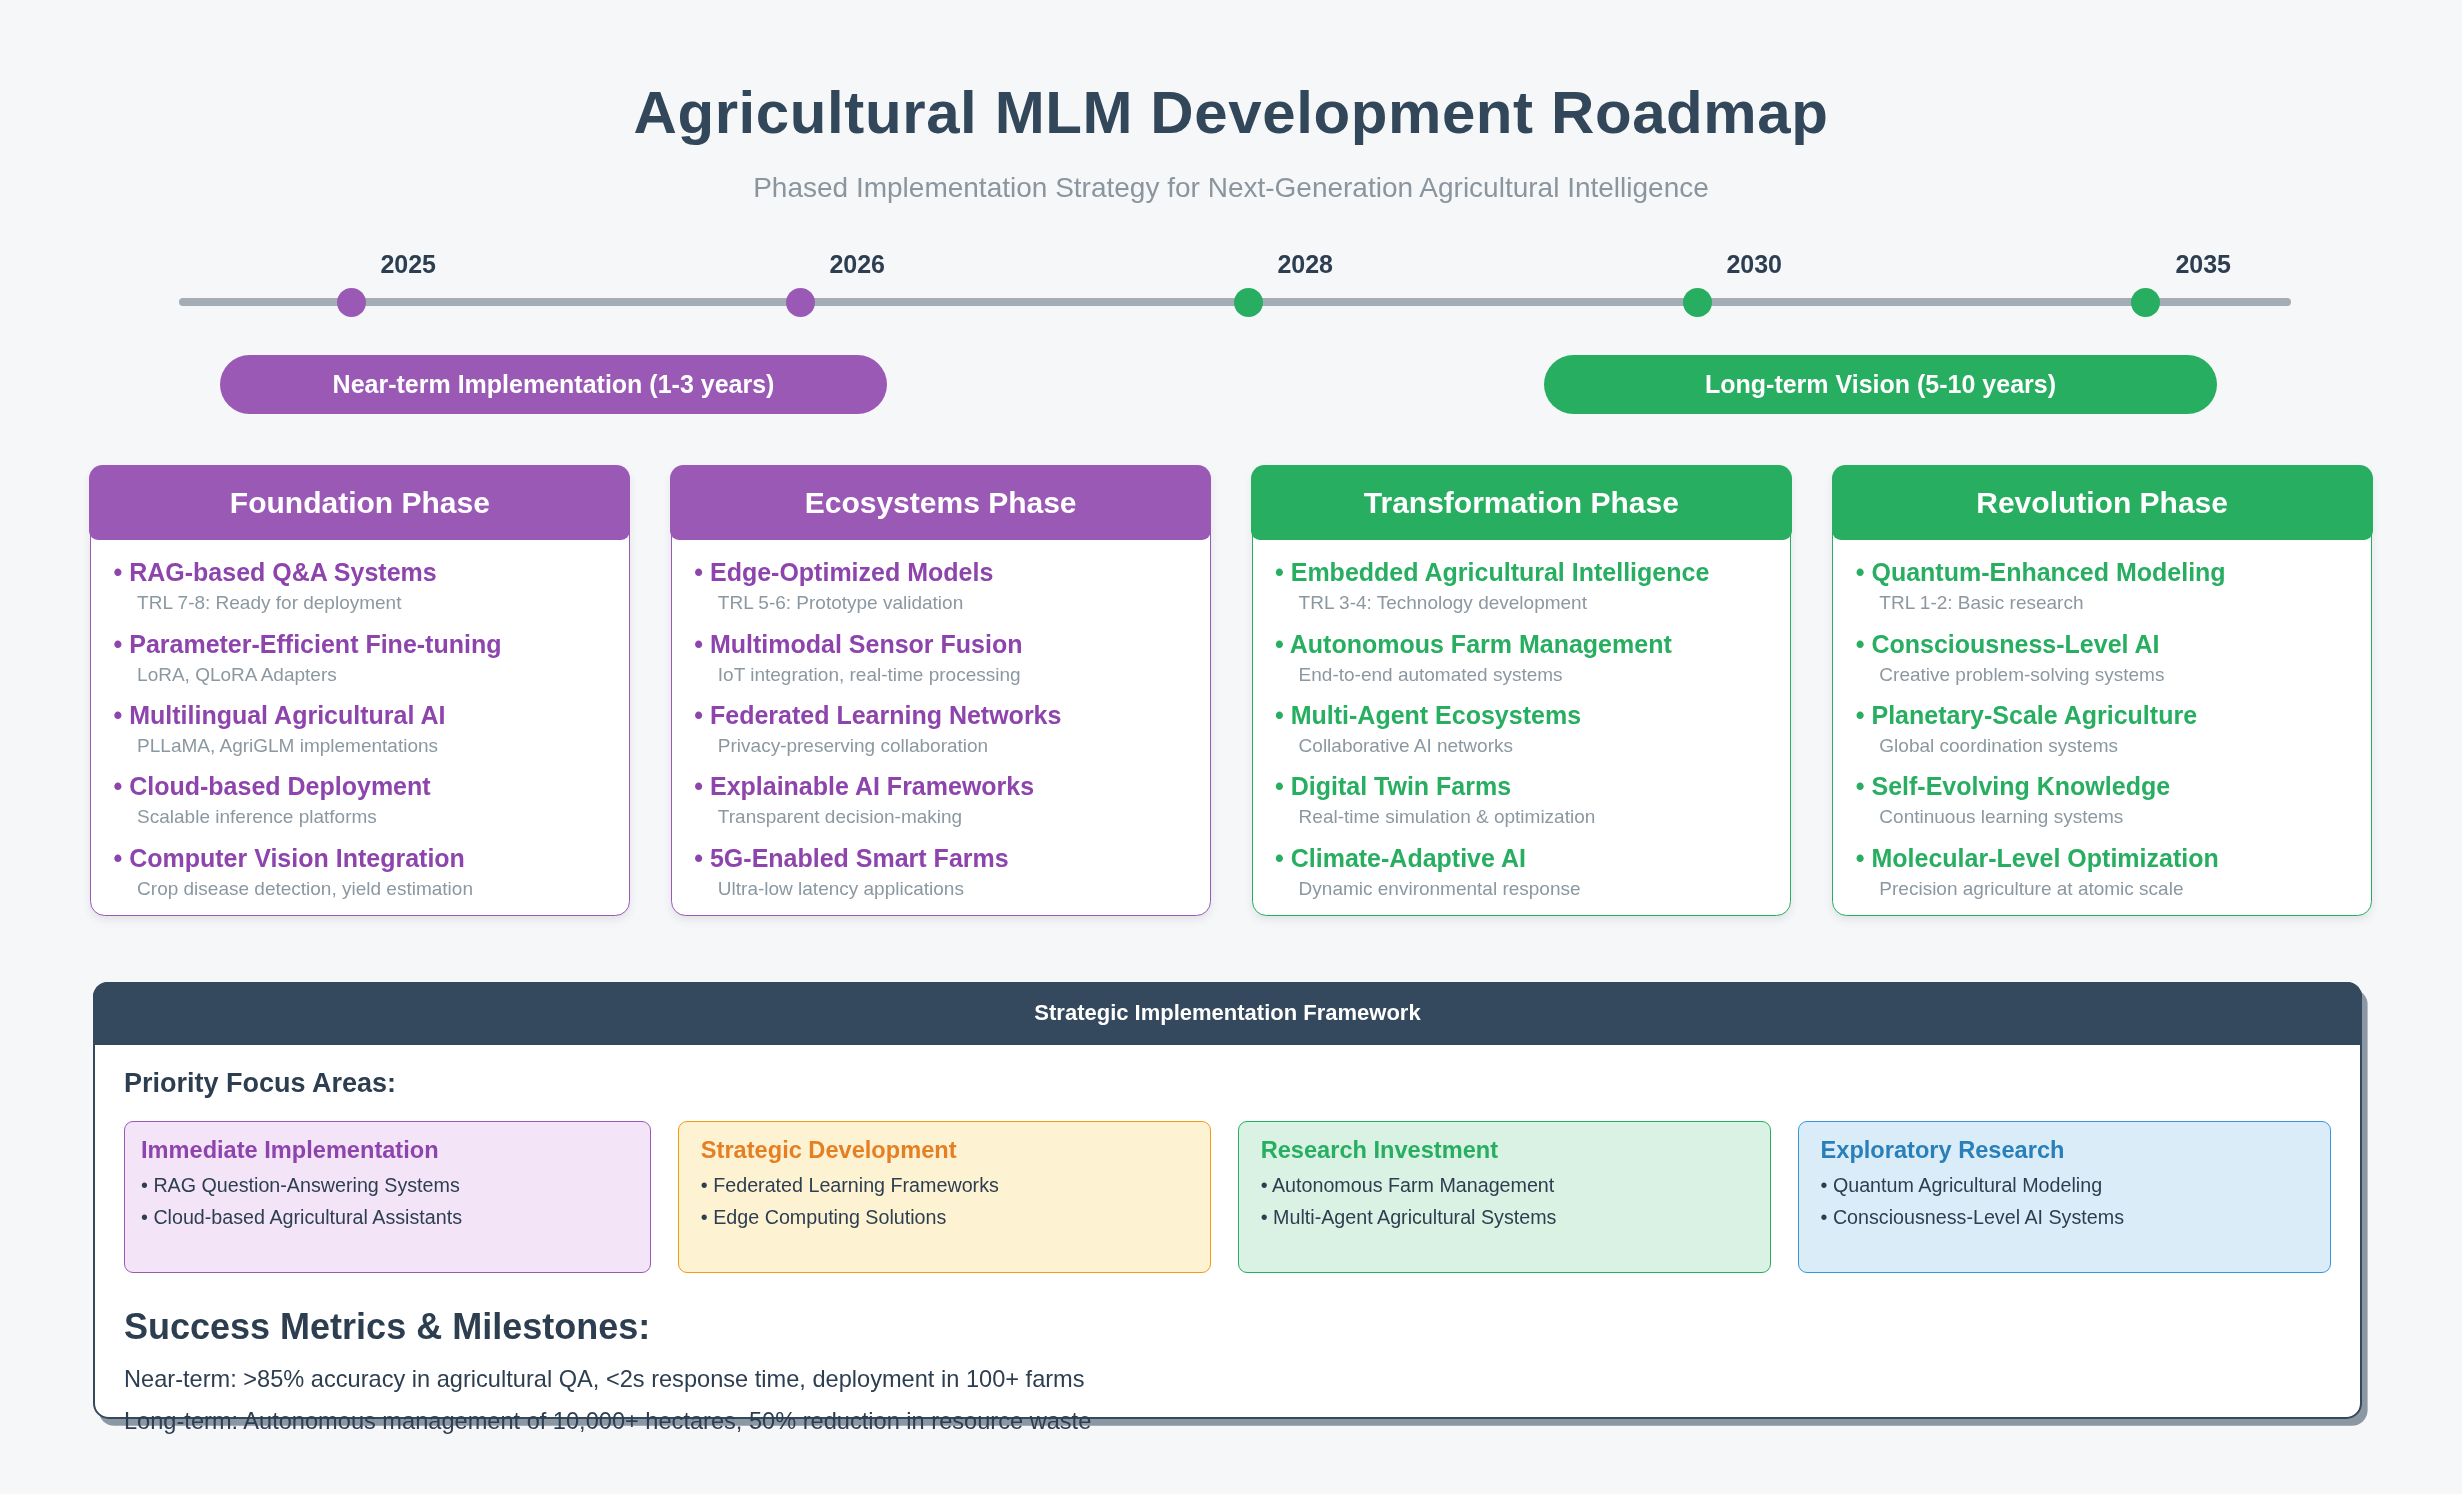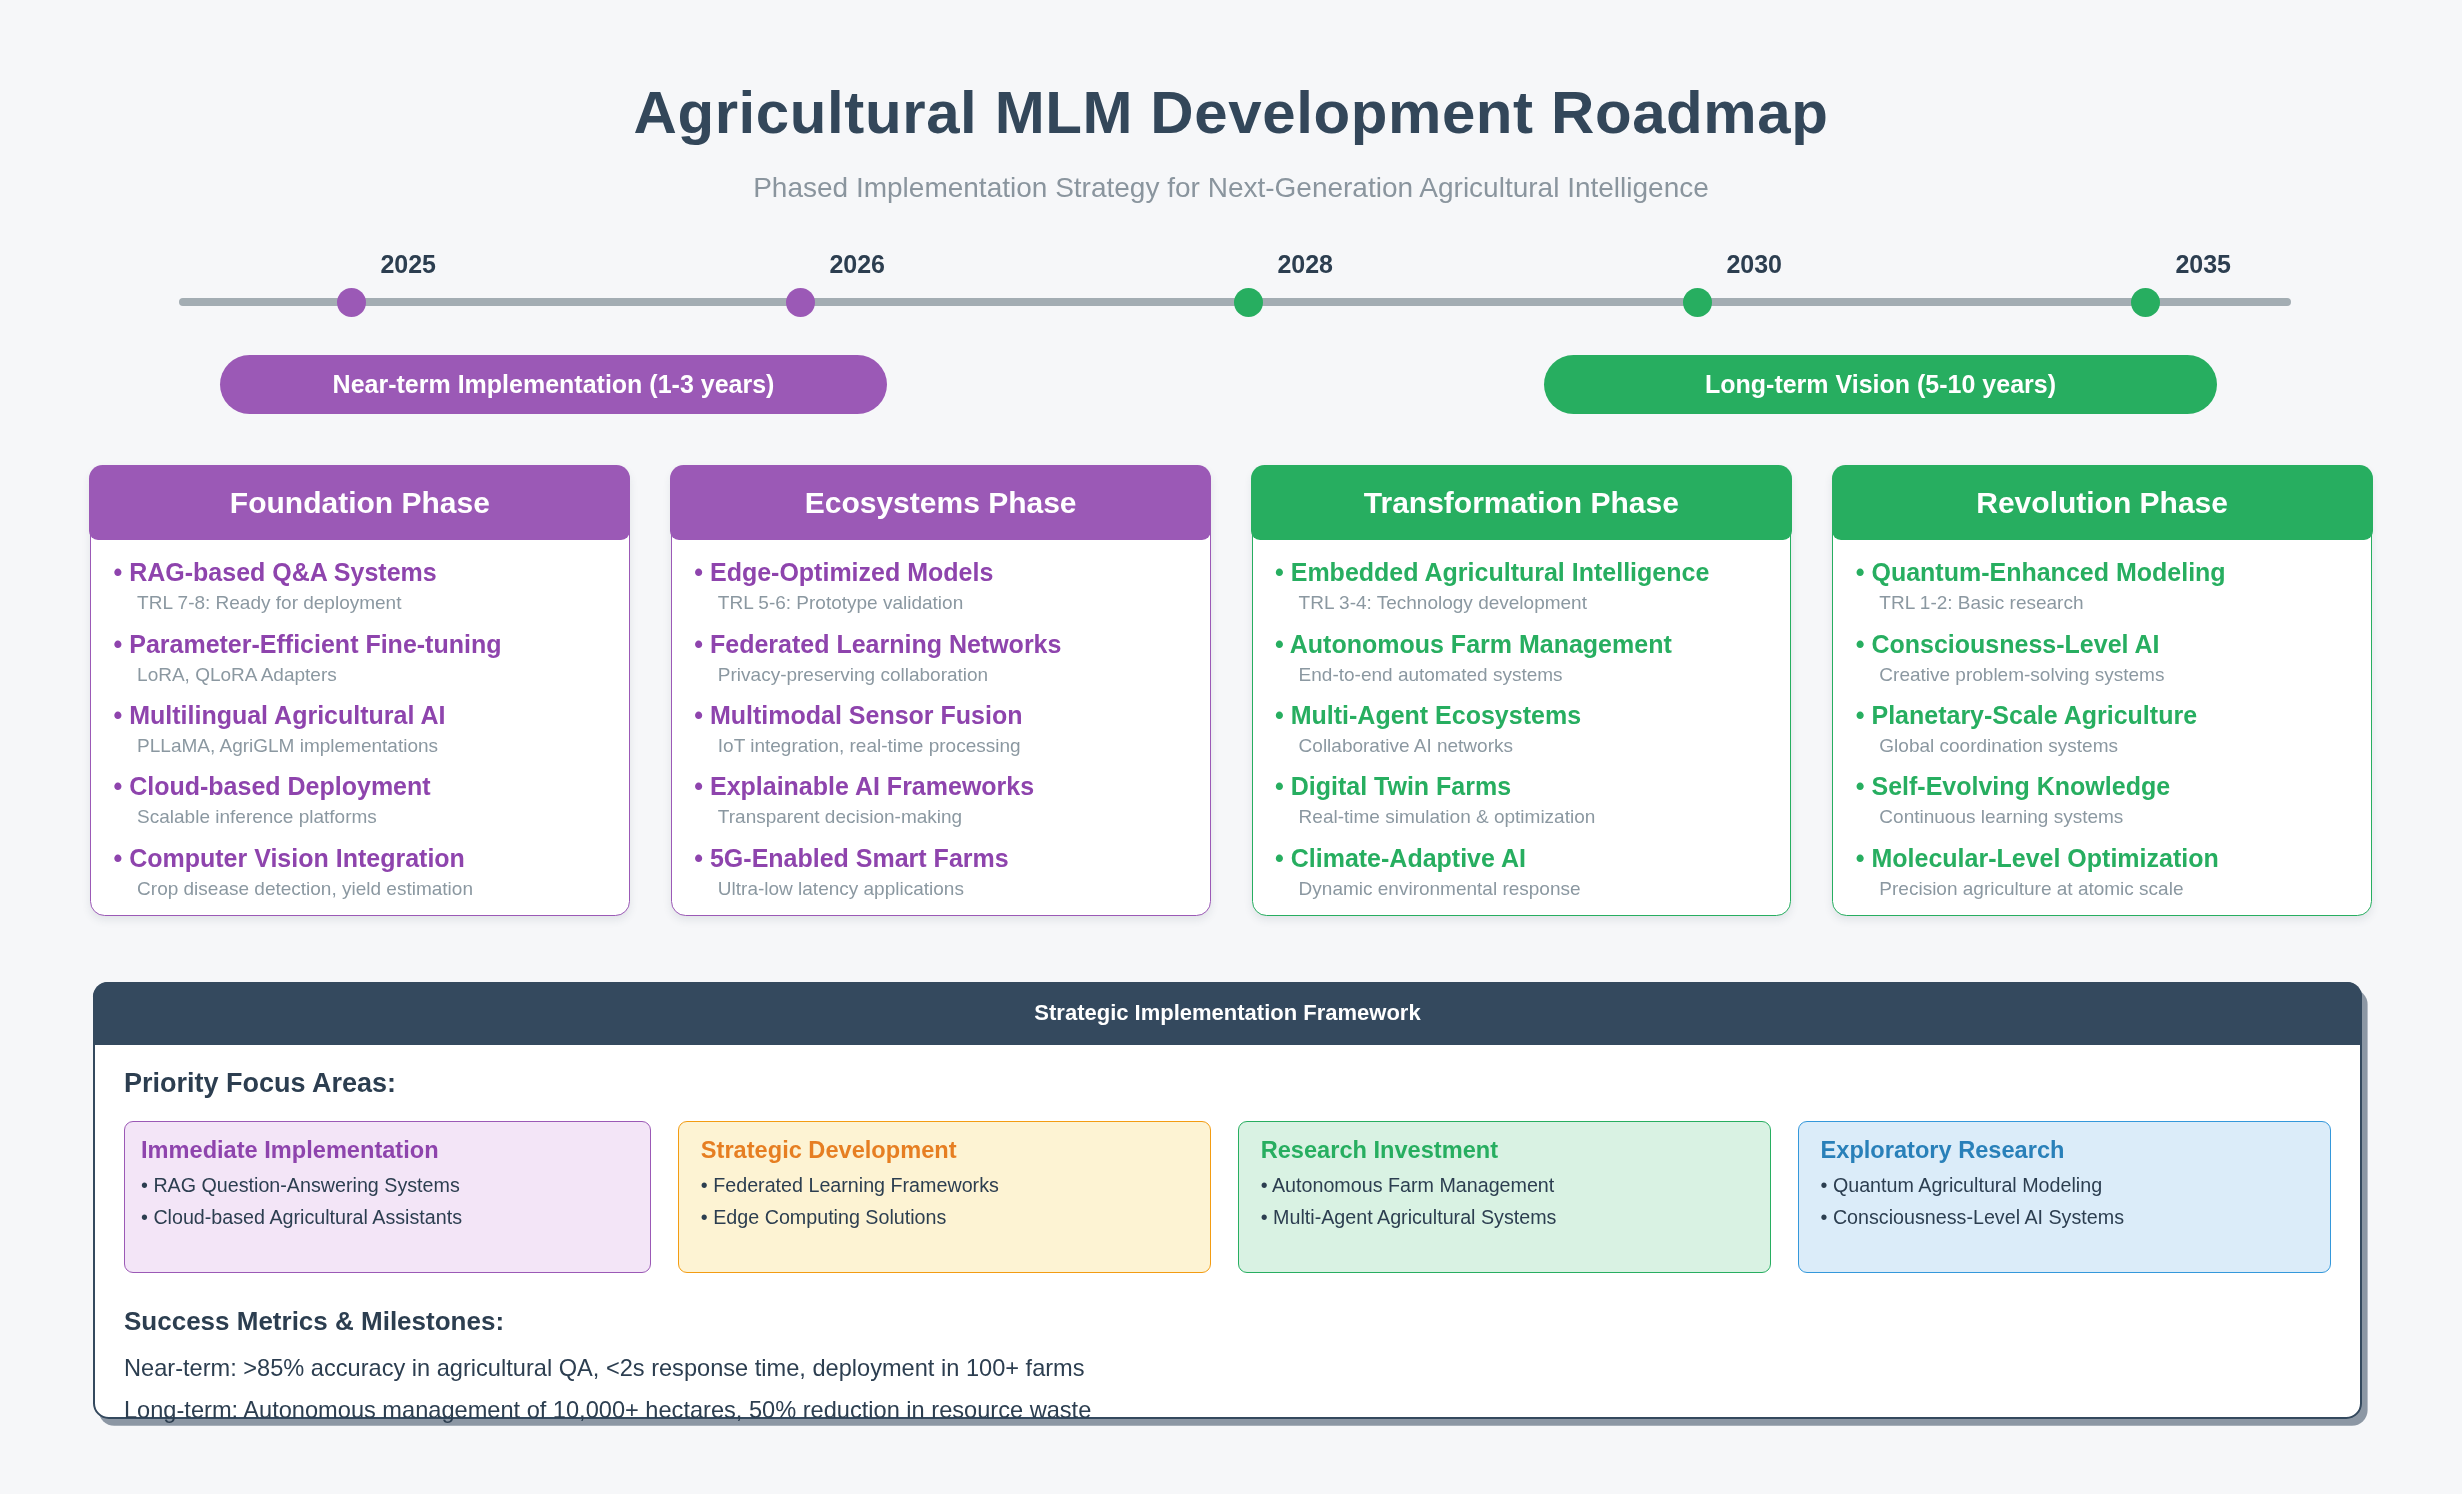--- a/index.html
+++ b/index.html
@@ -68,21 +68,21 @@
   .focus-item{font-size:19.7px;color:var(--dark);margin-bottom:6.8px;line-height:1.25;}
   .focus-item::before{content:"• ";}
   .fa-purple{background:var(--purple-tint);border-color:var(--purple);padding-left:16px;}
   .fa-purple .focus-title{color:var(--purple-dark);}
   .fa-orange{background:var(--orange-tint);border-color:var(--orange-border);}
   .fa-orange .focus-title{color:var(--orange);}
   .fa-green{background:var(--green-tint);border-color:var(--green);}
   .fa-green .focus-title{color:var(--green);}
   .fa-blue{background:var(--blue-tint);border-color:var(--blue-border);}
   .fa-blue .focus-title{color:var(--blue);}
-  .metrics-heading{margin-top:33px;font-size:26px;font-weight:bold;color:var(--dark);}
+  .metrics-heading{margin-top:33px;font-size:36px;font-weight:bold;color:var(--dark);}
   .metric-line{margin-top:14.6px;font-size:23.6px;color:var(--dark);}
 </style>
 </head>
 <body>
 
 <div class="page">
 
   <div class="main-title">Agricultural MLM Development Roadmap</div>
   <div class="main-subtitle">Phased Implementation Strategy for Next-Generation Agricultural Intelligence</div>
 
@@ -132,26 +132,26 @@
     </div>
 
     <div class="phase-card theme-purple">
       <div class="phase-card-header">Ecosystems Phase</div>
       <div class="phase-body">
         <div class="phase-item">
           <div class="phase-item-title">Edge-Optimized Models</div>
           <div class="phase-item-subtitle">TRL 5-6: Prototype validation</div>
         </div>
         <div class="phase-item">
+          <div class="phase-item-title">Multimodal Sensor Fusion</div>
+          <div class="phase-item-subtitle">IoT integration, real-time processing</div>
+        </div>
+        <div class="phase-item">
           <div class="phase-item-title">Federated Learning Networks</div>
           <div class="phase-item-subtitle">Privacy-preserving collaboration</div>
-        </div>
-        <div class="phase-item">
-          <div class="phase-item-title">Multimodal Sensor Fusion</div>
-          <div class="phase-item-subtitle">IoT integration, real-time processing</div>
         </div>
         <div class="phase-item">
           <div class="phase-item-title">Explainable AI Frameworks</div>
           <div class="phase-item-subtitle">Transparent decision-making</div>
         </div>
         <div class="phase-item">
           <div class="phase-item-title">5G-Enabled Smart Farms</div>
           <div class="phase-item-subtitle">Ultra-low latency applications</div>
         </div>
       </div>

